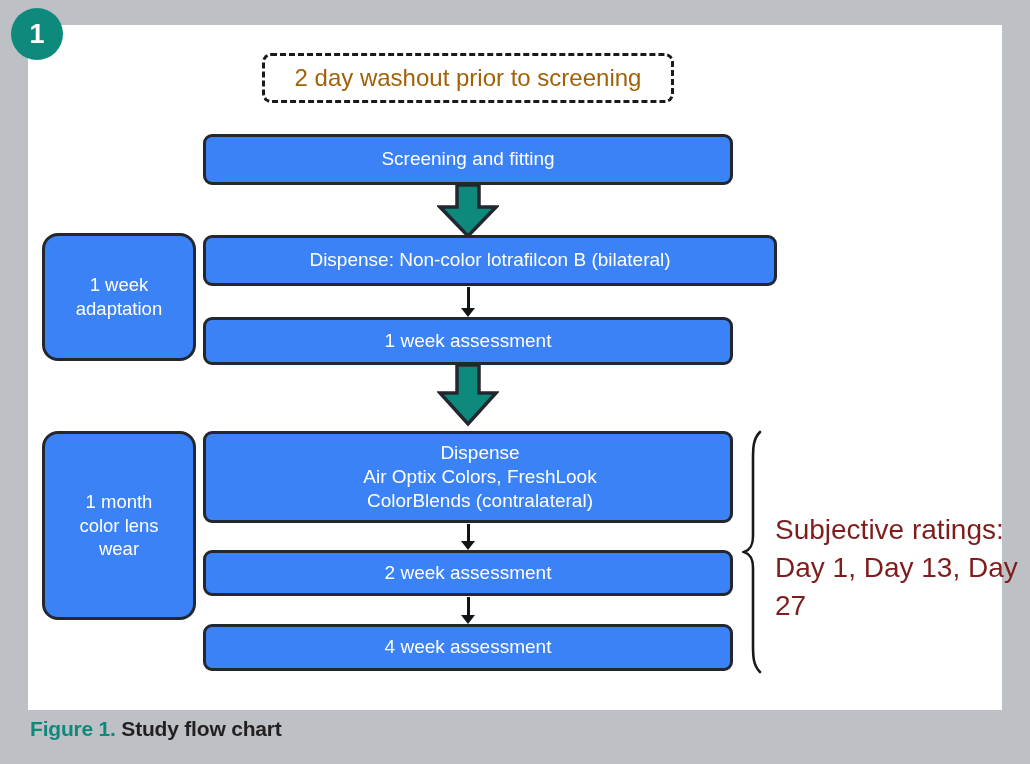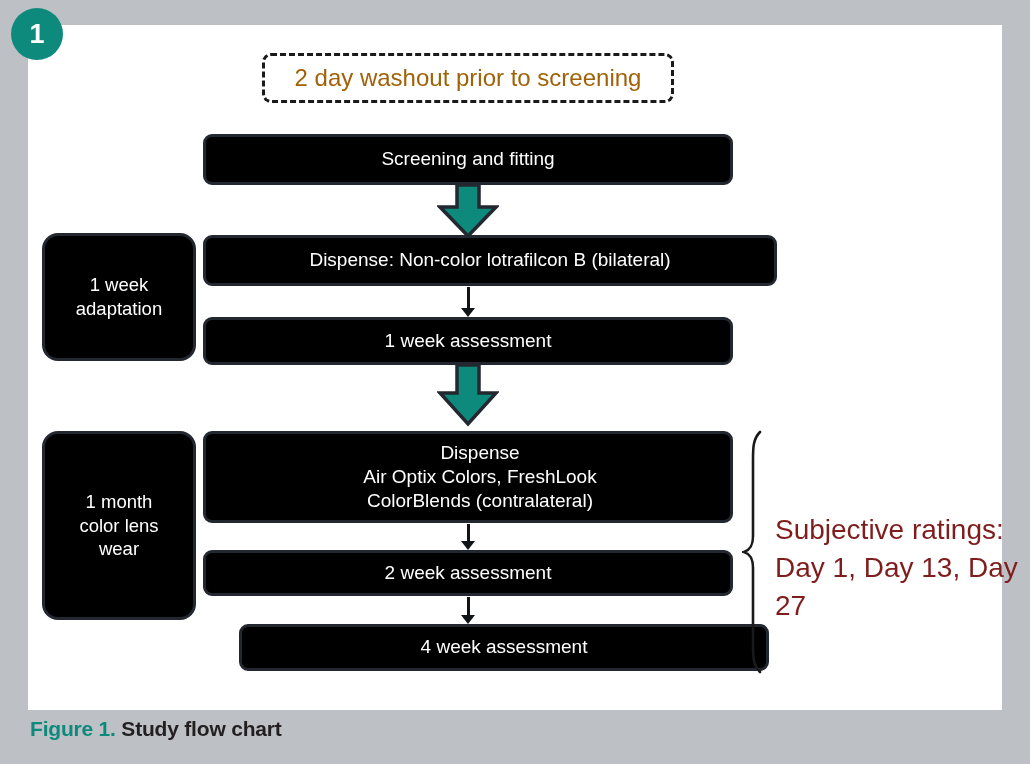--- a/index.html
+++ b/index.html
@@ -46,21 +46,21 @@
     display: flex;
     align-items: center;
     justify-content: center;
     z-index: 5;
     letter-spacing: 0;
   }
 
   
   .node {
     position: absolute;
-    background: #000000;
+    background: #3b82f6;
     border: 3px solid #232830;
     border-radius: 9px;
     color: #ffffff;
     display: flex;
     align-items: center;
     justify-content: center;
     text-align: center;
     font-size: 19px;
     line-height: 1.28;
     box-sizing: border-box;
@@ -189,21 +189,21 @@
       <div class="head"></div>
   </div>
 
   <div class="node" style="left:203px; top:550px; width:530px; height:46px;">2 week assessment</div>
 
   <div class="thin-arrow" style="left:460px; top:597px; height:27px;">
     <div class="stem"></div>
       <div class="head"></div>
   </div>
 
-  <div class="node" style="left:203px; top:624px; width:530px; height:47px;margin-left:36px;">4 week assessment</div>
+  <div class="node" style="left:203px; top:624px; width:530px; height:47px;">4 week assessment</div>
 
   <div id="brace" style="left:742px; top:430px;">
     <svg width="26" height="244" viewBox="0 0 26 244">
       <path d="M18 2 C 11 9, 11 18, 11 30 L 11 106 C 11 116, 8 120, 2 122
                C 8 124, 11 128, 11 138 L 11 214 C 11 226, 11 235, 18 242" fill="none" stroke="#1a1a1a" stroke-width="2.6" stroke-linecap="round"></path>
     </svg>
   </div>
 
   <div id="annotation" style="left:775px; top:511px;">Subjective ratings:
 Day 1, Day 13, Day 27</div>

